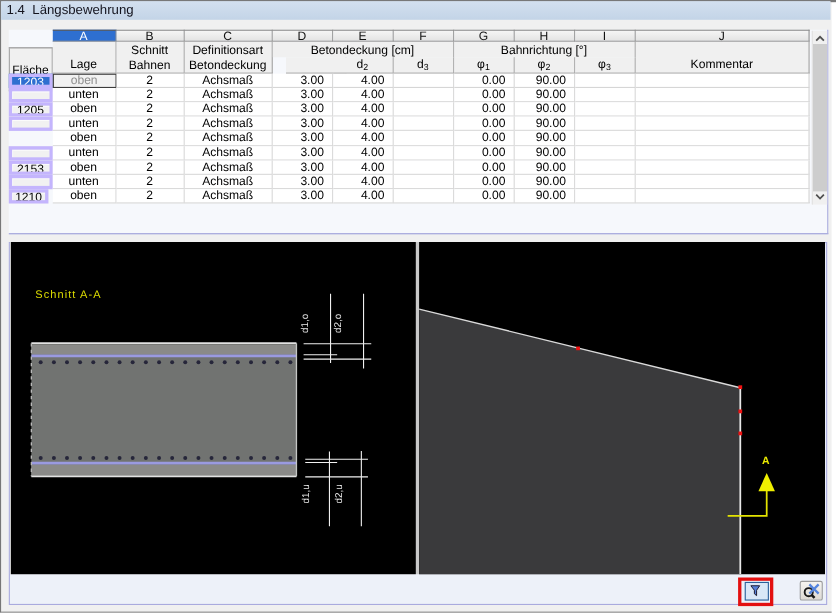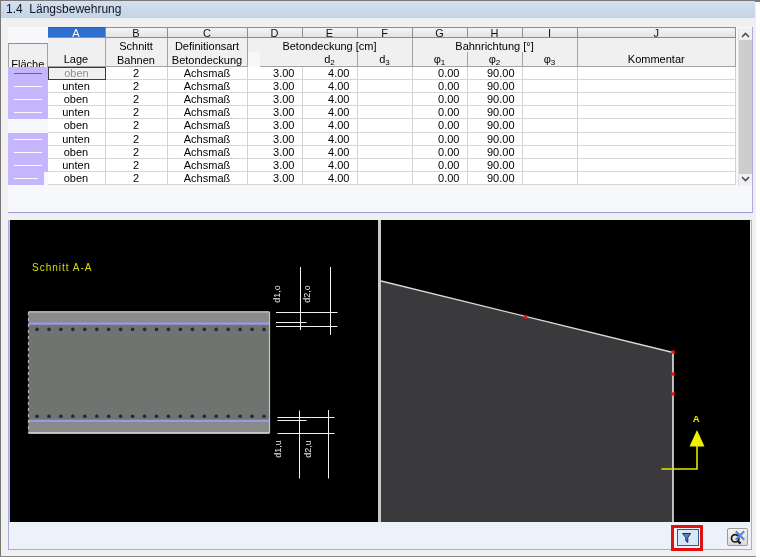--- a/index.html
+++ b/index.html
@@ -5,21 +5,21 @@
 body{width:760px;height:560px;background:#ffffff;font-family:"Liberation Sans",sans-serif;position:relative;overflow:hidden;}
 .abs{position:absolute;}
 #win{position:absolute;left:0;top:0;width:756px;height:557px;background:#f0f0f0;
  border-top:1px solid #777;border-left:1px solid #777;border-bottom:1px solid #8a8a8a;box-sizing:border-box;}
 #title{position:absolute;left:1px;top:1px;width:754px;height:17px;background:linear-gradient(#d3e0ef,#c3d4e7);
  font-size:12px;color:#14141e;line-height:17px;padding-left:5px;box-sizing:border-box;}
 .cell{position:absolute;box-sizing:border-box;font-size:11px;overflow:hidden;white-space:nowrap;}
 .hdr{background:#f0f0f0;border-right:1px solid #a3a3a3;border-bottom:1px solid #a3a3a3;color:#000;text-align:center;}
 .lett{background:linear-gradient(#f5f5f5,#e3e3e3);border-top:1px solid #8e8e8e;border-right:1px solid #8e8e8e;border-bottom:1px solid #8e8e8e;
  font-size:11px;color:#111;text-align:center;line-height:10px;}
-.rhc{background:#f1f1f1;border:6px solid #c4b5fd;box-shadow:inset 1px 1px 0 #fbfbfb;text-align:right;color:#000;}
+.rhc{background:#f1f1f1;border:3px solid #c4b5fd;box-shadow:inset 1px 1px 0 #fbfbfb;text-align:center;color:#000;}
 .dc{background:#fff;border-right:1px solid #d2d2d2;border-bottom:1px solid #d6d6d6;color:#000;}
 .num{text-align:right;padding-right:7px;}
 .ctr{text-align:center;}
 sub{font-size:8px;vertical-align:-2px;}
 </style></head><body>
 <div id="win"></div>
 <div class="abs" style="left:0;top:0;width:760px;height:1.5px;background:#787878;"></div>
 <div id="title">1.4&nbsp; Längsbewehrung</div>
 
 <div class="abs" style="left:8px;top:27px;width:744px;height:184.5px;background:#f6f8fc;border-right:1.5px solid #a9aade;border-bottom:1.5px solid #9a9cd8;"></div>

